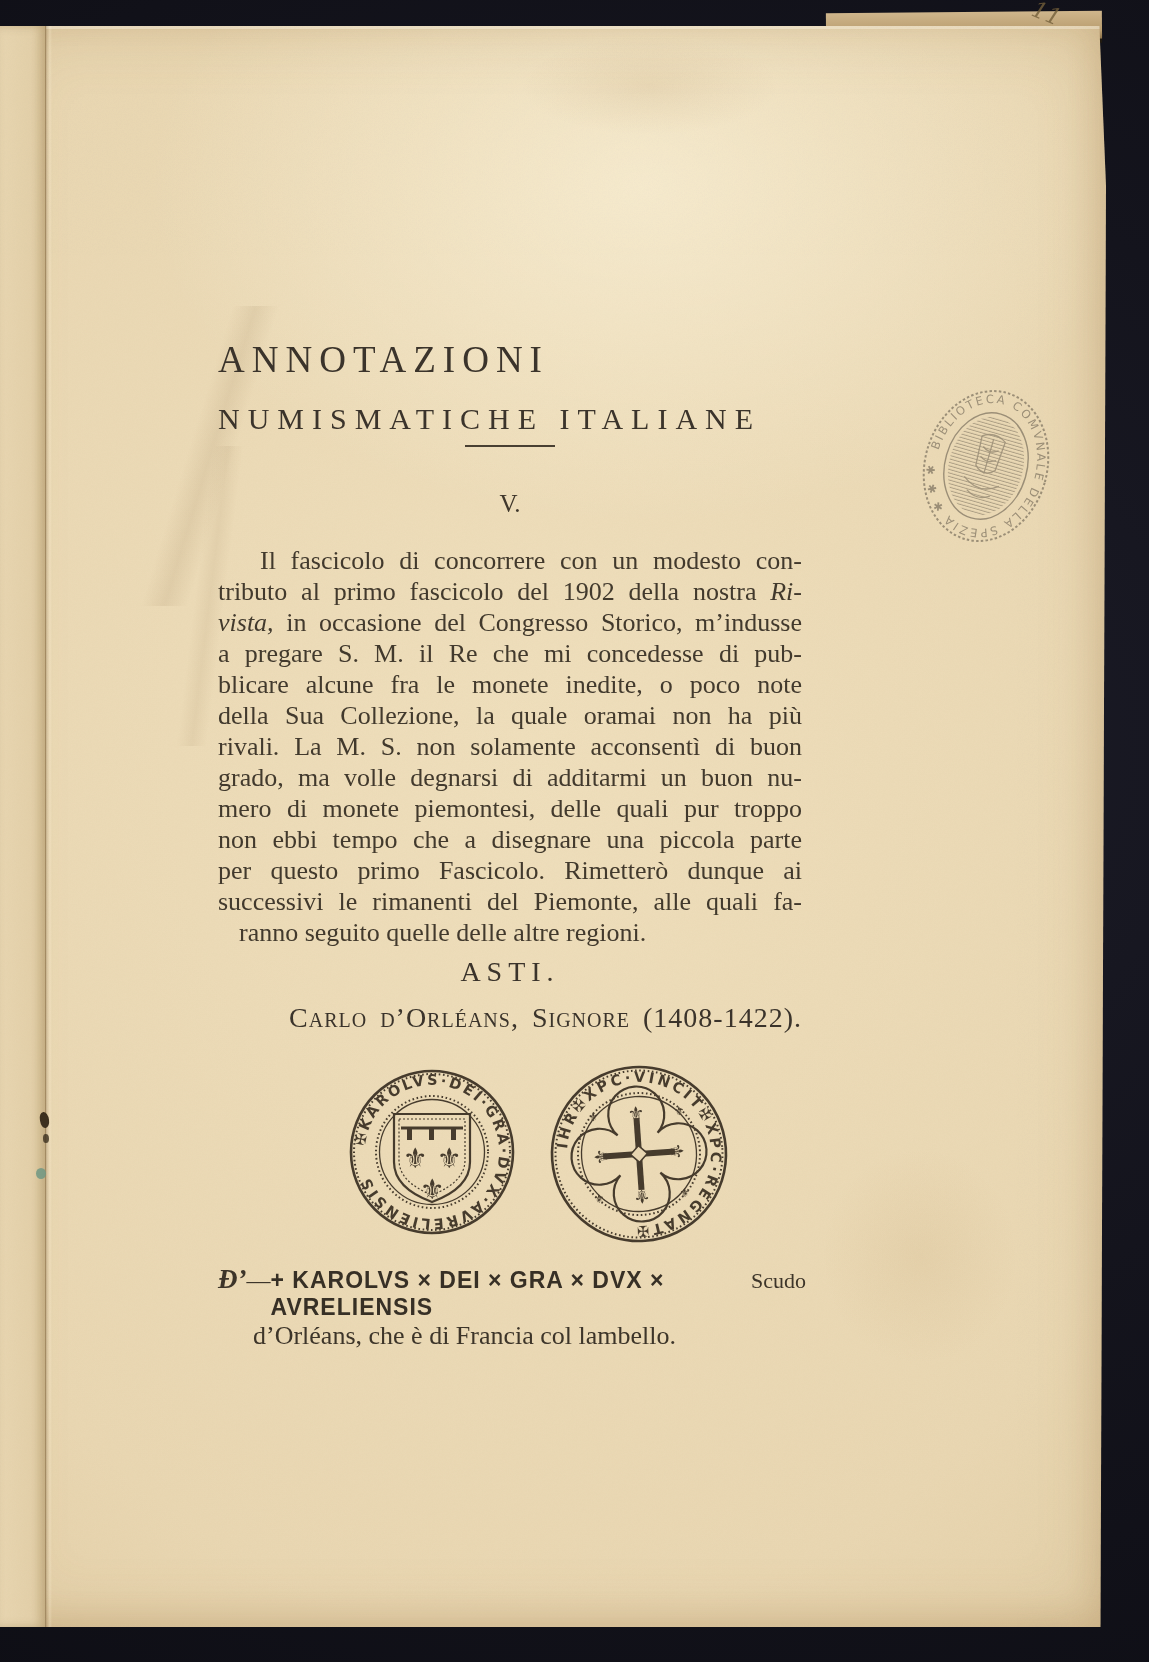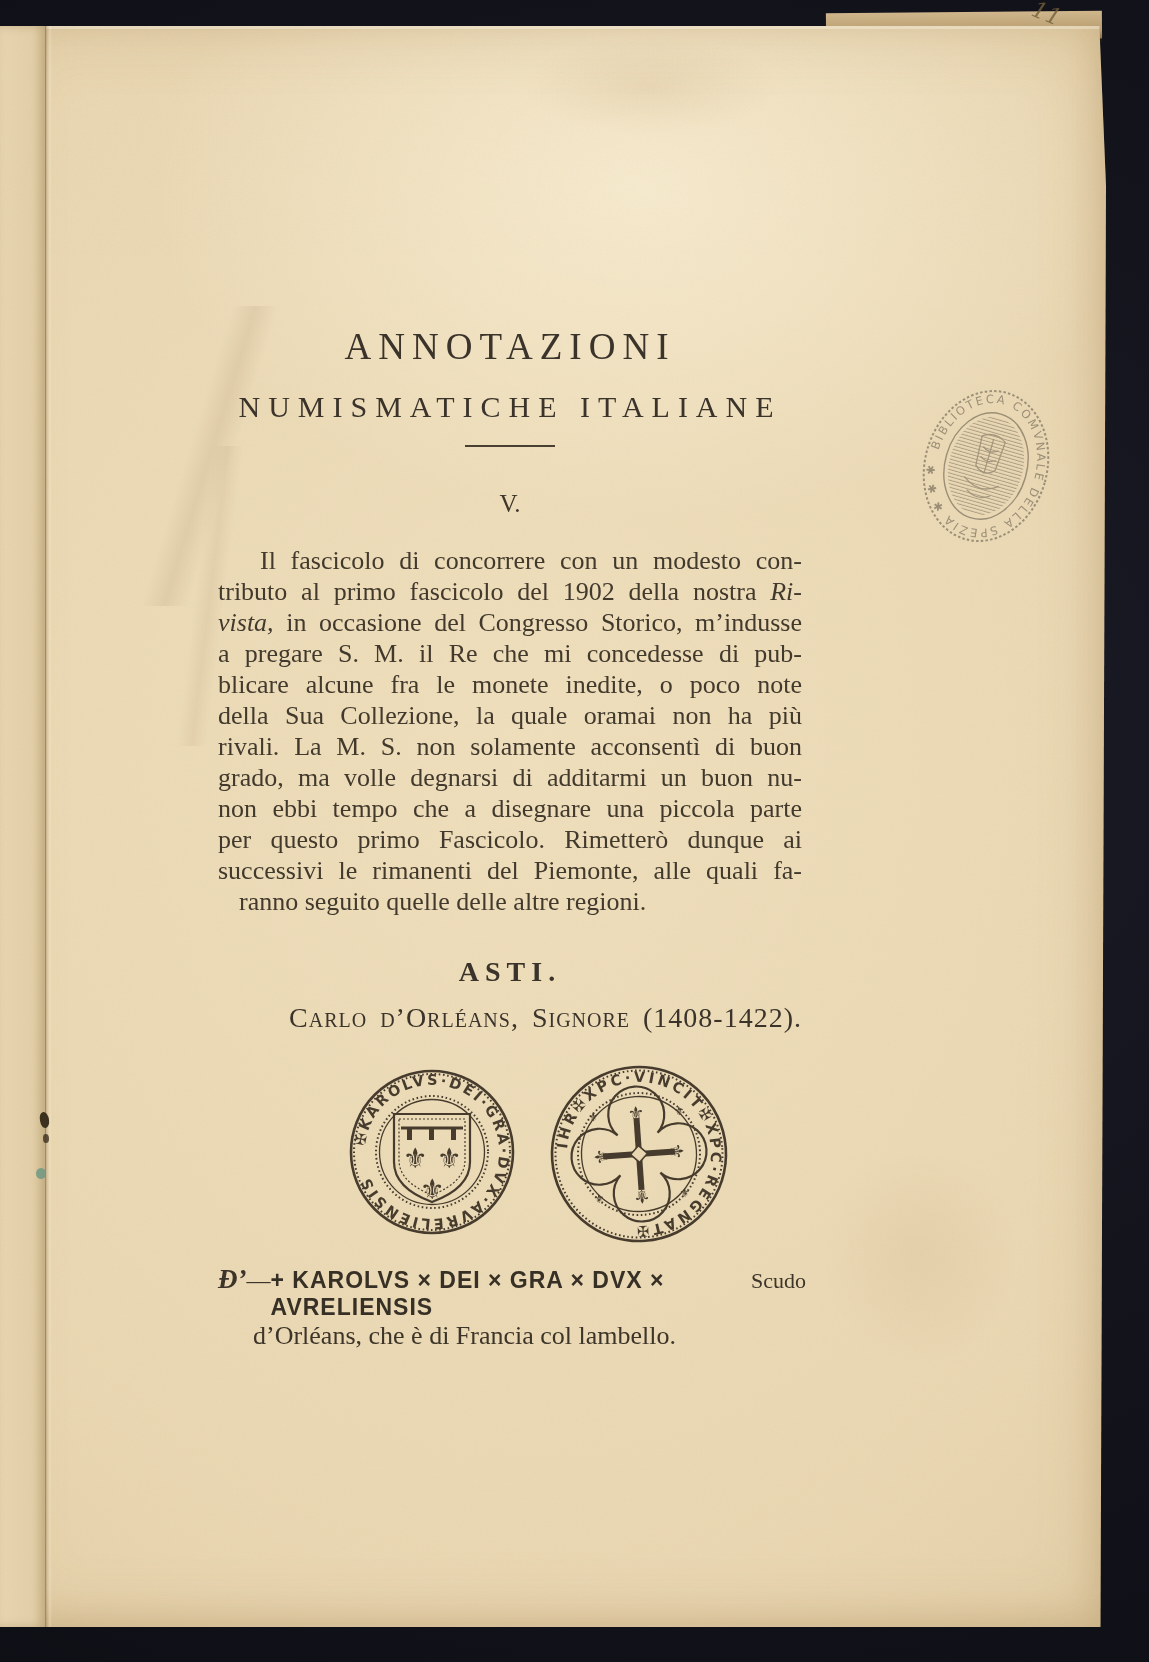--- a/index.html
+++ b/index.html
@@ -47,32 +47,32 @@
     background:linear-gradient(107deg, transparent 44%, rgba(120,90,50,0.10) 50%, transparent 56%);
   }
   .crease.c2{top:420px;left:40px;width:340px;background:linear-gradient(97deg, transparent 46%, rgba(120,90,50,0.08) 50%, transparent 54%);}
   .stain{position:absolute;pointer-events:none;border-radius:50%;}
   .stain.a{left:520px;top:10px;width:260px;height:100px;background:radial-gradient(ellipse, rgba(150,105,45,0.10), transparent 70%);}
   .stain.b{left:820px;top:1120px;width:200px;height:220px;background:radial-gradient(ellipse, rgba(150,105,45,0.07), transparent 70%);}
   .grain{position:absolute;left:0;top:0;width:100%;height:100%;pointer-events:none;opacity:.75;}
 
   
   .col{position:absolute;left:218px;top:0;width:584px;color:#3e362b;}
-  .t1{position:absolute;top:299px;width:100%;text-align:center;font-size:37px;letter-spacing:7px;
+  .t1{position:absolute;top:312px;width:100%;font-size:37px;letter-spacing:7px;
       color:#39322a;white-space:nowrap;}
-  .t2{position:absolute;top:364px;width:100%;text-align:center;font-size:30px;letter-spacing:8px;
+  .t2{position:absolute;top:376px;width:100%;font-size:30px;letter-spacing:8px;
       color:#39322a;white-space:nowrap;}
   .title-rule{position:absolute;top:419px;left:calc(50% - 45px);width:90px;height:2px;background:#473e31;}
   .vnum{position:absolute;top:464px;width:100%;text-align:center;font-size:25px;}
   .para{position:absolute;top:519px;width:100%;font-size:26px;line-height:31px;color:#40382c;}
   .pl{text-align:justify;text-align-last:justify;white-space:normal;}
   .pl.first{text-indent:42px;}
   .pl.last{text-align-last:left;margin-left:21px;}
   .it{font-style:italic;}
-  .asti{position:absolute;top:930px;width:100%;text-align:center;font-size:28px;letter-spacing:6px;color:#39322a;font-weight:bold;}
+  .asti{position:absolute;top:930px;width:100%;text-align:center;font-size:28px;letter-spacing:6px;color:#39322a;}
   .ruler{position:absolute;top:976px;width:100%;text-align:right;font-variant:small-caps;
          font-size:28px;letter-spacing:1px;word-spacing:5px;color:#39322a;}
   .coins{position:absolute;left:330px;top:1036px;width:420px;height:200px;}
   .caption{position:absolute;left:218px;top:1238px;width:588px;color:#3b3328;}
   .cap1{display:flex;justify-content:space-between;align-items:baseline;}
   .cap-mark{font-size:27px;font-style:italic;font-weight:bold;}
   .cap-dash{font-size:24px;}
   .cap-legend{font-family:Liberation Sans, sans-serif;font-weight:700;font-size:23px;letter-spacing:1px;color:#352e24;}
   .cap-tail{font-size:22px;}
   .cap2{margin-top:0;padding-left:35px;font-size:26px;}
@@ -132,20 +132,21 @@
 
       <div class="para">
         <div class="pl first">Il fascicolo di concorrere con un modesto con-</div>
         <div class="pl"><span>tributo al primo fascicolo del 1902 della nostra</span> <span class="it">Ri-</span></div>
         <div class="pl"><span class="it">vista,</span> <span>in occasione del Congresso Storico, m’indusse</span></div>
         <div class="pl">a pregare S. M. il Re che mi concedesse di pub-</div>
         <div class="pl">blicare alcune fra le monete inedite, o poco note</div>
         <div class="pl">della Sua Collezione, la quale oramai non ha più</div>
         <div class="pl">rivali. La M. S. non solamente acconsentì di buon</div>
         <div class="pl">grado, ma volle degnarsi di additarmi un buon nu-</div>
+        <div class="pl">mero di monete piemontesi, delle quali pur troppo</div>
         <div class="pl">non ebbi tempo che a disegnare una piccola parte</div>
         <div class="pl">per questo primo Fascicolo. Rimetterò dunque ai</div>
         <div class="pl">successivi le rimanenti del Piemonte, alle quali fa-</div>
         <div class="pl last">ranno seguito quelle delle altre regioni.</div>
       </div>
 
       <div class="asti">ASTI.</div>
       <div class="ruler">Carlo d’Orléans, Signore (1408-1422).</div>
     </div>
 

